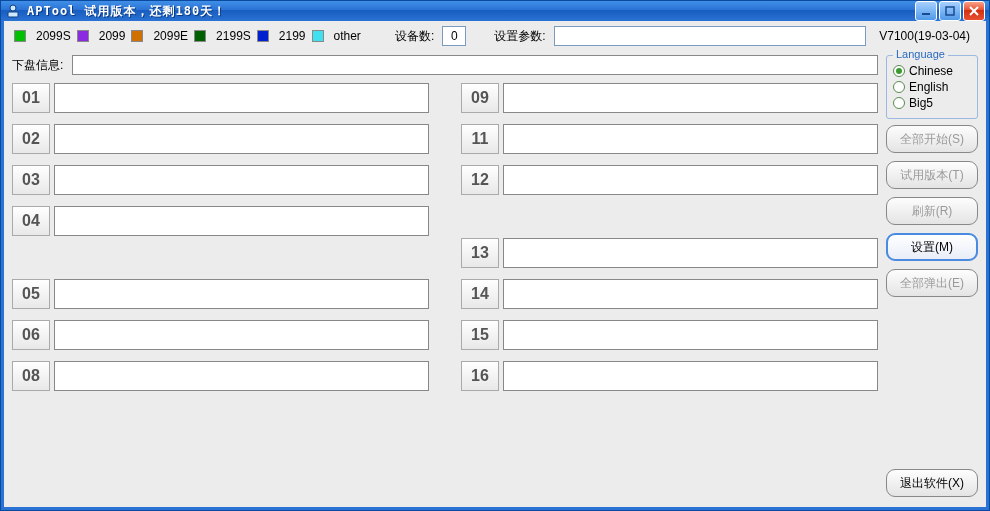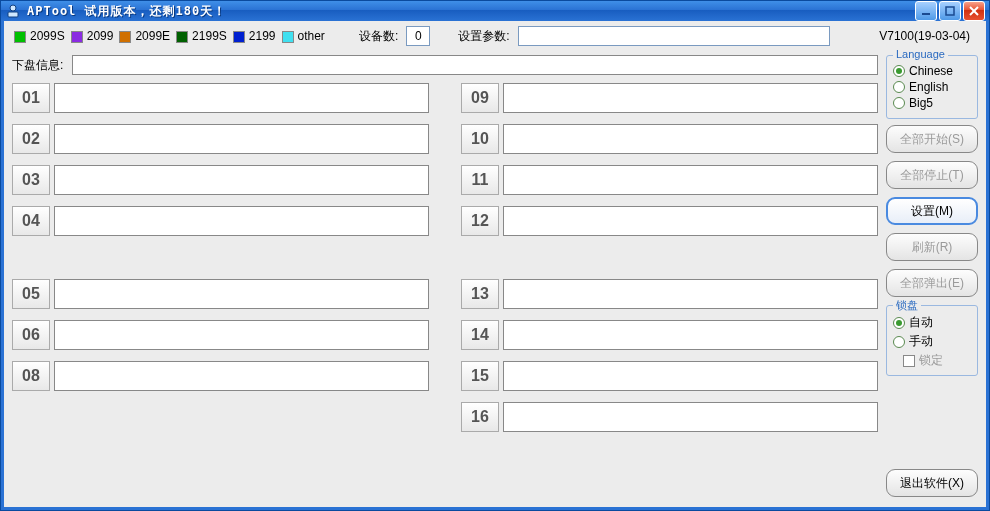--- a/index.html
+++ b/index.html
@@ -58,21 +58,21 @@
     border: 3px solid #2a72d4;
     border-top:none;
   }
   .toolbar {
     height: 30px;
     display:flex;
     align-items:center;
     padding: 0 10px;
     gap: 4px;
   }
-  .legend { display:flex; align-items:flex-end; gap:4px; margin-right:6px;}
+  .legend { display:flex; align-items:center; gap:10px; margin-right:6px;}
   .swatch { width:12px; height:12px; border:1px solid #888;}
   .dev-count-box {
     width: 24px; height:20px; border:1px solid #7a9ac0;
     background:#fff; display:flex;align-items:center;justify-content:center;
     margin: 0 6px 0 4px;
   }
   .param-input {
     flex:0 0 312px; height:20px; border:1px solid #7a9ac0;background:#fff;
     margin-left:4px;
   }
@@ -270,24 +270,20 @@
                 </div>
               </div>
           </div>
           <div class="slot-col">
             <div class="slot-group" id="sg3">
                 <div class="slot-row">
                   <div class="slot-num">09</div>
                   <div class="slot-field"></div>
                 </div>
                 <div class="slot-row">
-                  <div class="slot-num">10</div>
-                  <div class="slot-field"></div>
-                </div>
-                <div class="slot-row">
                   <div class="slot-num">11</div>
                   <div class="slot-field"></div>
                 </div>
                 <div class="slot-row">
                   <div class="slot-num">12</div>
                   <div class="slot-field"></div>
                 </div>
               </div>
             <div class="slot-group" id="sg4">
                 <div class="slot-row">
@@ -323,37 +319,22 @@
                 <span class="radio-dot"></span>
                 <span>English</span>
               </div>
               <div class="radio-row">
                 <span class="radio-dot"></span>
                 <span>Big5</span>
               </div>
             </div>
         </div>
         <div class="btn disabled">全部开始(S)</div>
-        <div class="btn disabled">全部停止(T)</div>
+        <div class="btn disabled">试用版本(T)</div>
+        <div class="btn disabled">刷新(R)</div>
         <div class="btn primary">设置(M)</div>
-        <div class="btn disabled">刷新(R)</div>
         <div class="btn disabled">全部弹出(E)</div>
-        <div class="groupbox" style="padding-bottom:4px;">
-          <span class="gb-title">锁盘</span>
-          <div class="radio-row">
-            <span class="radio-dot checked"></span>
-            <span>自动</span>
-          </div>
-          <div class="radio-row">
-            <span class="radio-dot"></span>
-            <span>手动</span>
-          </div>
-          <div class="check-row disabled-text" style="margin-left:10px;">
-            <span class="checkbox"></span>
-            <span>锁定</span>
-          </div>
-        </div>
         <div class="spacer"></div>
         <div class="btn">退出软件(X)</div>
       </div>
     </div>
   </div>
 </div>
 
 </body></html>

